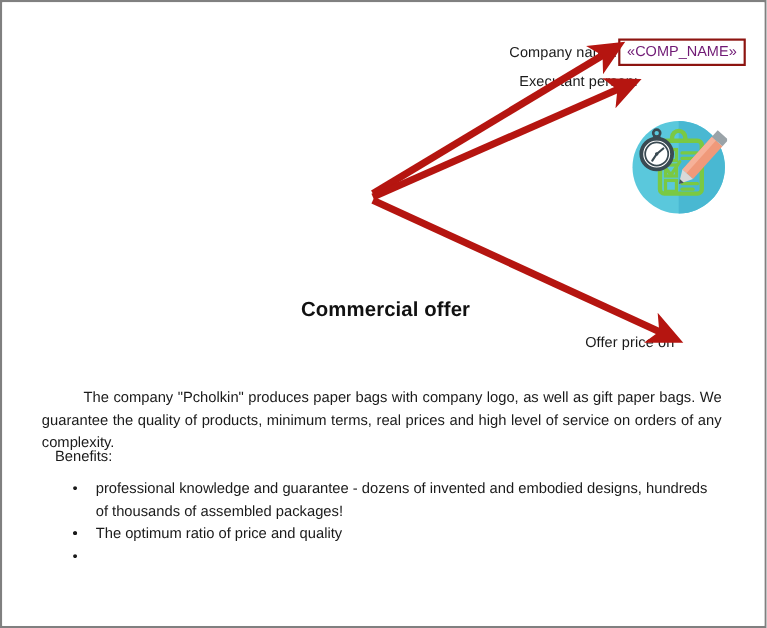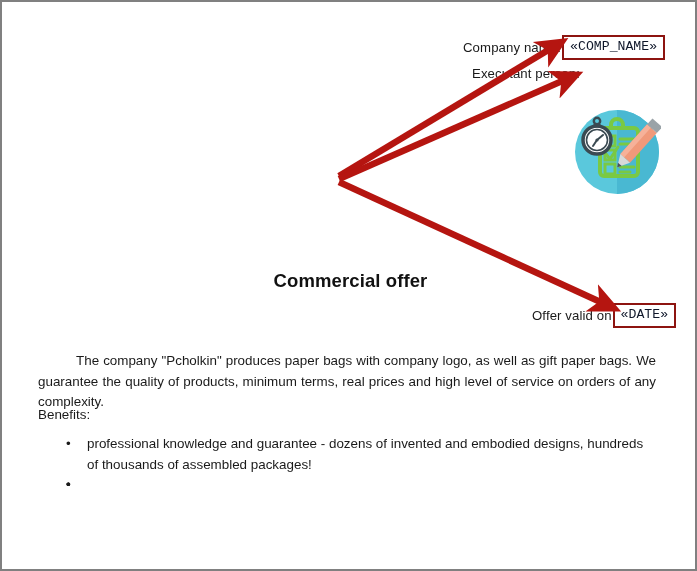--- a/index.html
+++ b/index.html
@@ -46,25 +46,24 @@
     font-size: 13.2px;
     color: #1a1a1a;
     letter-spacing: 0.1px;
     background: transparent;
   }
   .field-token {
     display: inline-block;
     border: 2.5px solid #8d1410;
     background: #ffffff;
     font-size: 13.2px;
-    color: #0f172a;
+    color: #701a75;
     padding: 3px 6px 4px 6px;
     line-height: 1.05;
     margin-left: 1px;
-    font-family: Liberation Mono, monospace;
   }
 
   #row-company { left: 461px; top: 33px; }
   #row-executant { left: 470px; top: 64px; }
   #row-offer-date { left: 530px; top: 301px; }
 
   
   #logo-wrap {
     position: absolute;
     left: 571px;
@@ -92,21 +91,21 @@
     top: 336px;
     width: 618px;
     font-size: 13.4px;
     line-height: 20.5px;
     text-align: justify;
     text-indent: 38px;
     color: #1a1a1a;
   }
   #benefits-heading {
     position: absolute;
-    left: 36px;
+    left: 48px;
     top: 405px;
     font-size: 13.4px;
     color: #1a1a1a;
     font-weight: normal;
     margin: 0;
   }
   #benefits-list {
     position: absolute;
     left: 36px;
     top: 432px;
@@ -194,40 +193,40 @@
     <div class="field-row" id="row-company">
       <span class="field-label">Company name:</span>
       <span class="field-token">«COMP_NAME»</span>
     </div>
 
     <div class="field-row" id="row-executant">
       <span class="field-label">Executant person:</span>
     </div>
 
     <div class="field-row" id="row-offer-date">
-      <span class="field-label">Offer valid on</span>
-      <span class="field-token">«DATE»</span>
+      <span class="field-label">Offer price on</span>
     </div>
 
     <div id="doc-title">Commercial offer</div>
 
     <p id="intro-paragraph">The company "Pcholkin" produces paper bags with company logo, as well as gift paper bags. We guarantee the quality of products, minimum terms, real prices and high level of service on orders of any complexity.</p>
 
     <p id="benefits-heading">Benefits:</p>
 
     <ul id="benefits-list">
       <li>
         <span class="bullet-glyph">•</span>
         <span>professional knowledge and guarantee - dozens of invented and embodied designs, hundreds of thousands of assembled packages!</span>
       </li>
       <li>
         <span class="bullet-glyph">•</span>
       </li>
       <li>
         <span class="bullet-glyph">•</span>
+        <span>The optimum ratio of price and quality</span>
       </li>
       <li>
         <span class="bullet-glyph">•</span>
       </li>
     </ul>
 
   </div>
 </div>
 
 </body></html>

